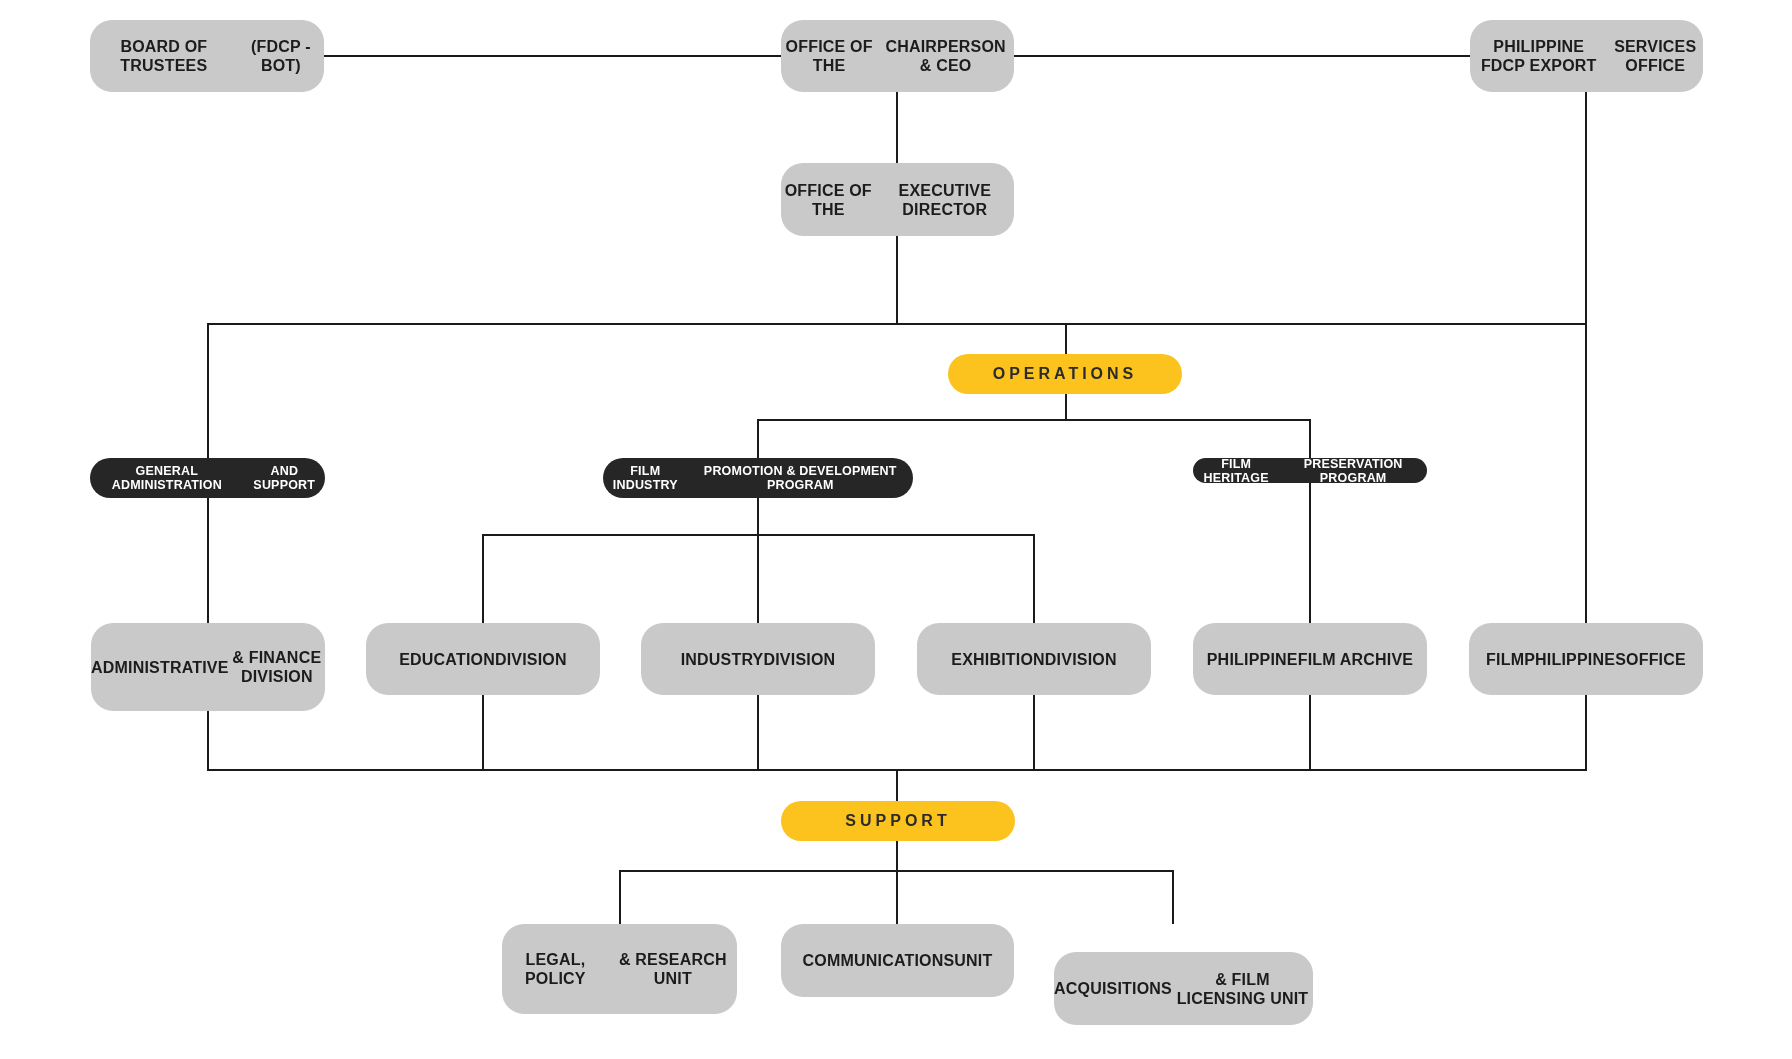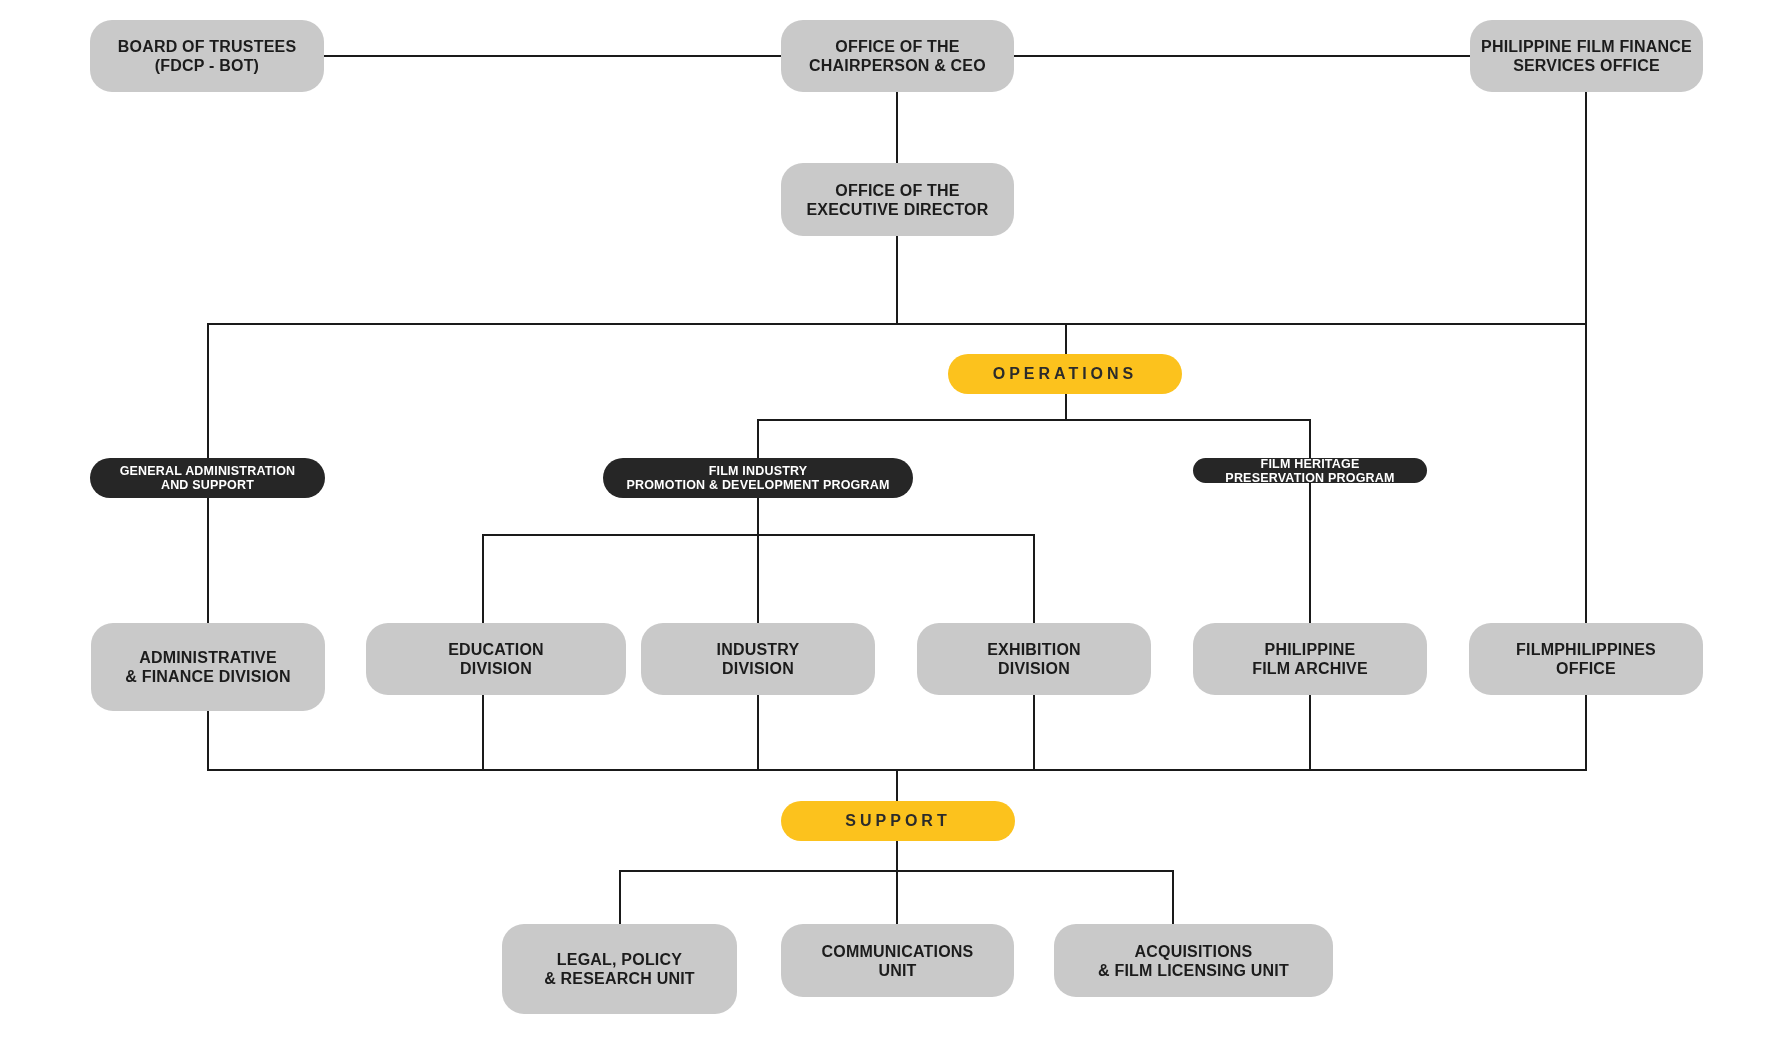--- a/index.html
+++ b/index.html
@@ -18,21 +18,21 @@
     font-family:"Liberation Sans", sans-serif;
     overflow:hidden;
   }
   
   .hline,.vline{position:absolute;background:var(--line);}
   .hline{height:2px;}
   .vline{width:2px;}
   
   .node{
     position:absolute;
-    display:flex;flex-direction:column;
+    display:flex;
     align-items:center;justify-content:center;
     text-align:center;
     box-sizing:border-box;
     font-weight:bold;
   }
   .gray{
     background:var(--box-gray);
     border-radius:22px;
     color:var(--text-dark);
     font-size:16px;line-height:19px;
@@ -90,21 +90,21 @@
 
   <div class="node gray" style="left:90px;top:20px;width:234px;height:72px">
     <span>BOARD OF TRUSTEES</span>
     <span>(FDCP - BOT)</span>
   </div>
   <div class="node gray" style="left:781px;top:20px;width:233px;height:72px">
     <span>OFFICE OF THE</span>
     <span>CHAIRPERSON &amp; CEO</span>
   </div>
   <div class="node gray" style="left:1470px;top:20px;width:233px;height:72px">
-    <span>PHILIPPINE FILM FINANCE</span>
+    <span>PHILIPPINE FDCP EXPORT</span>
     <span>SERVICES OFFICE</span>
   </div>
 
   <div class="node gray" style="left:781px;top:163px;width:233px;height:73px">
     <span>OFFICE OF THE</span>
     <span>EXECUTIVE DIRECTOR</span>
   </div>
 
   <div class="node pill-dark" style="left:90px;top:458px;width:235px;height:40px">
     <span>GENERAL ADMINISTRATION</span>
@@ -120,21 +120,21 @@
   </div>
   <div class="node pill-dark" style="left:1193px;top:458px;width:234px;height:25px">
     <span>FILM HERITAGE</span>
     <span>PRESERVATION PROGRAM</span>
   </div>
 
   <div class="node gray" style="left:91px;top:623px;width:234px;height:88px">
     <span>ADMINISTRATIVE</span>
     <span>&amp; FINANCE DIVISION</span>
   </div>
-  <div class="node gray" style="left:366px;top:623px;width:260px;height:72px">
+  <div class="node gray" style="left:366px;top:623px;width:234px;height:72px">
     <span>EDUCATION</span>
     <span>DIVISION</span>
   </div>
   <div class="node gray" style="left:641px;top:623px;width:234px;height:72px">
     <span>INDUSTRY</span>
     <span>DIVISION</span>
   </div>
   <div class="node gray" style="left:917px;top:623px;width:234px;height:72px">
     <span>EXHIBITION</span>
     <span>DIVISION</span>
@@ -153,18 +153,18 @@
   </div>
 
   <div class="node gray" style="left:502px;top:924px;width:235px;height:90px">
     <span>LEGAL, POLICY</span>
     <span>&amp; RESEARCH UNIT</span>
   </div>
   <div class="node gray" style="left:781px;top:924px;width:233px;height:73px">
     <span>COMMUNICATIONS</span>
     <span>UNIT</span>
   </div>
-  <div class="node gray" style="left:1054px;top:924px;width:279px;height:73px">
+  <div class="node gray" style="left:1054px;top:952px;width:259px;height:73px">
     <span>ACQUISITIONS</span>
     <span>&amp; FILM LICENSING UNIT</span>
   </div>
 
 </div>
 
 </body></html>

